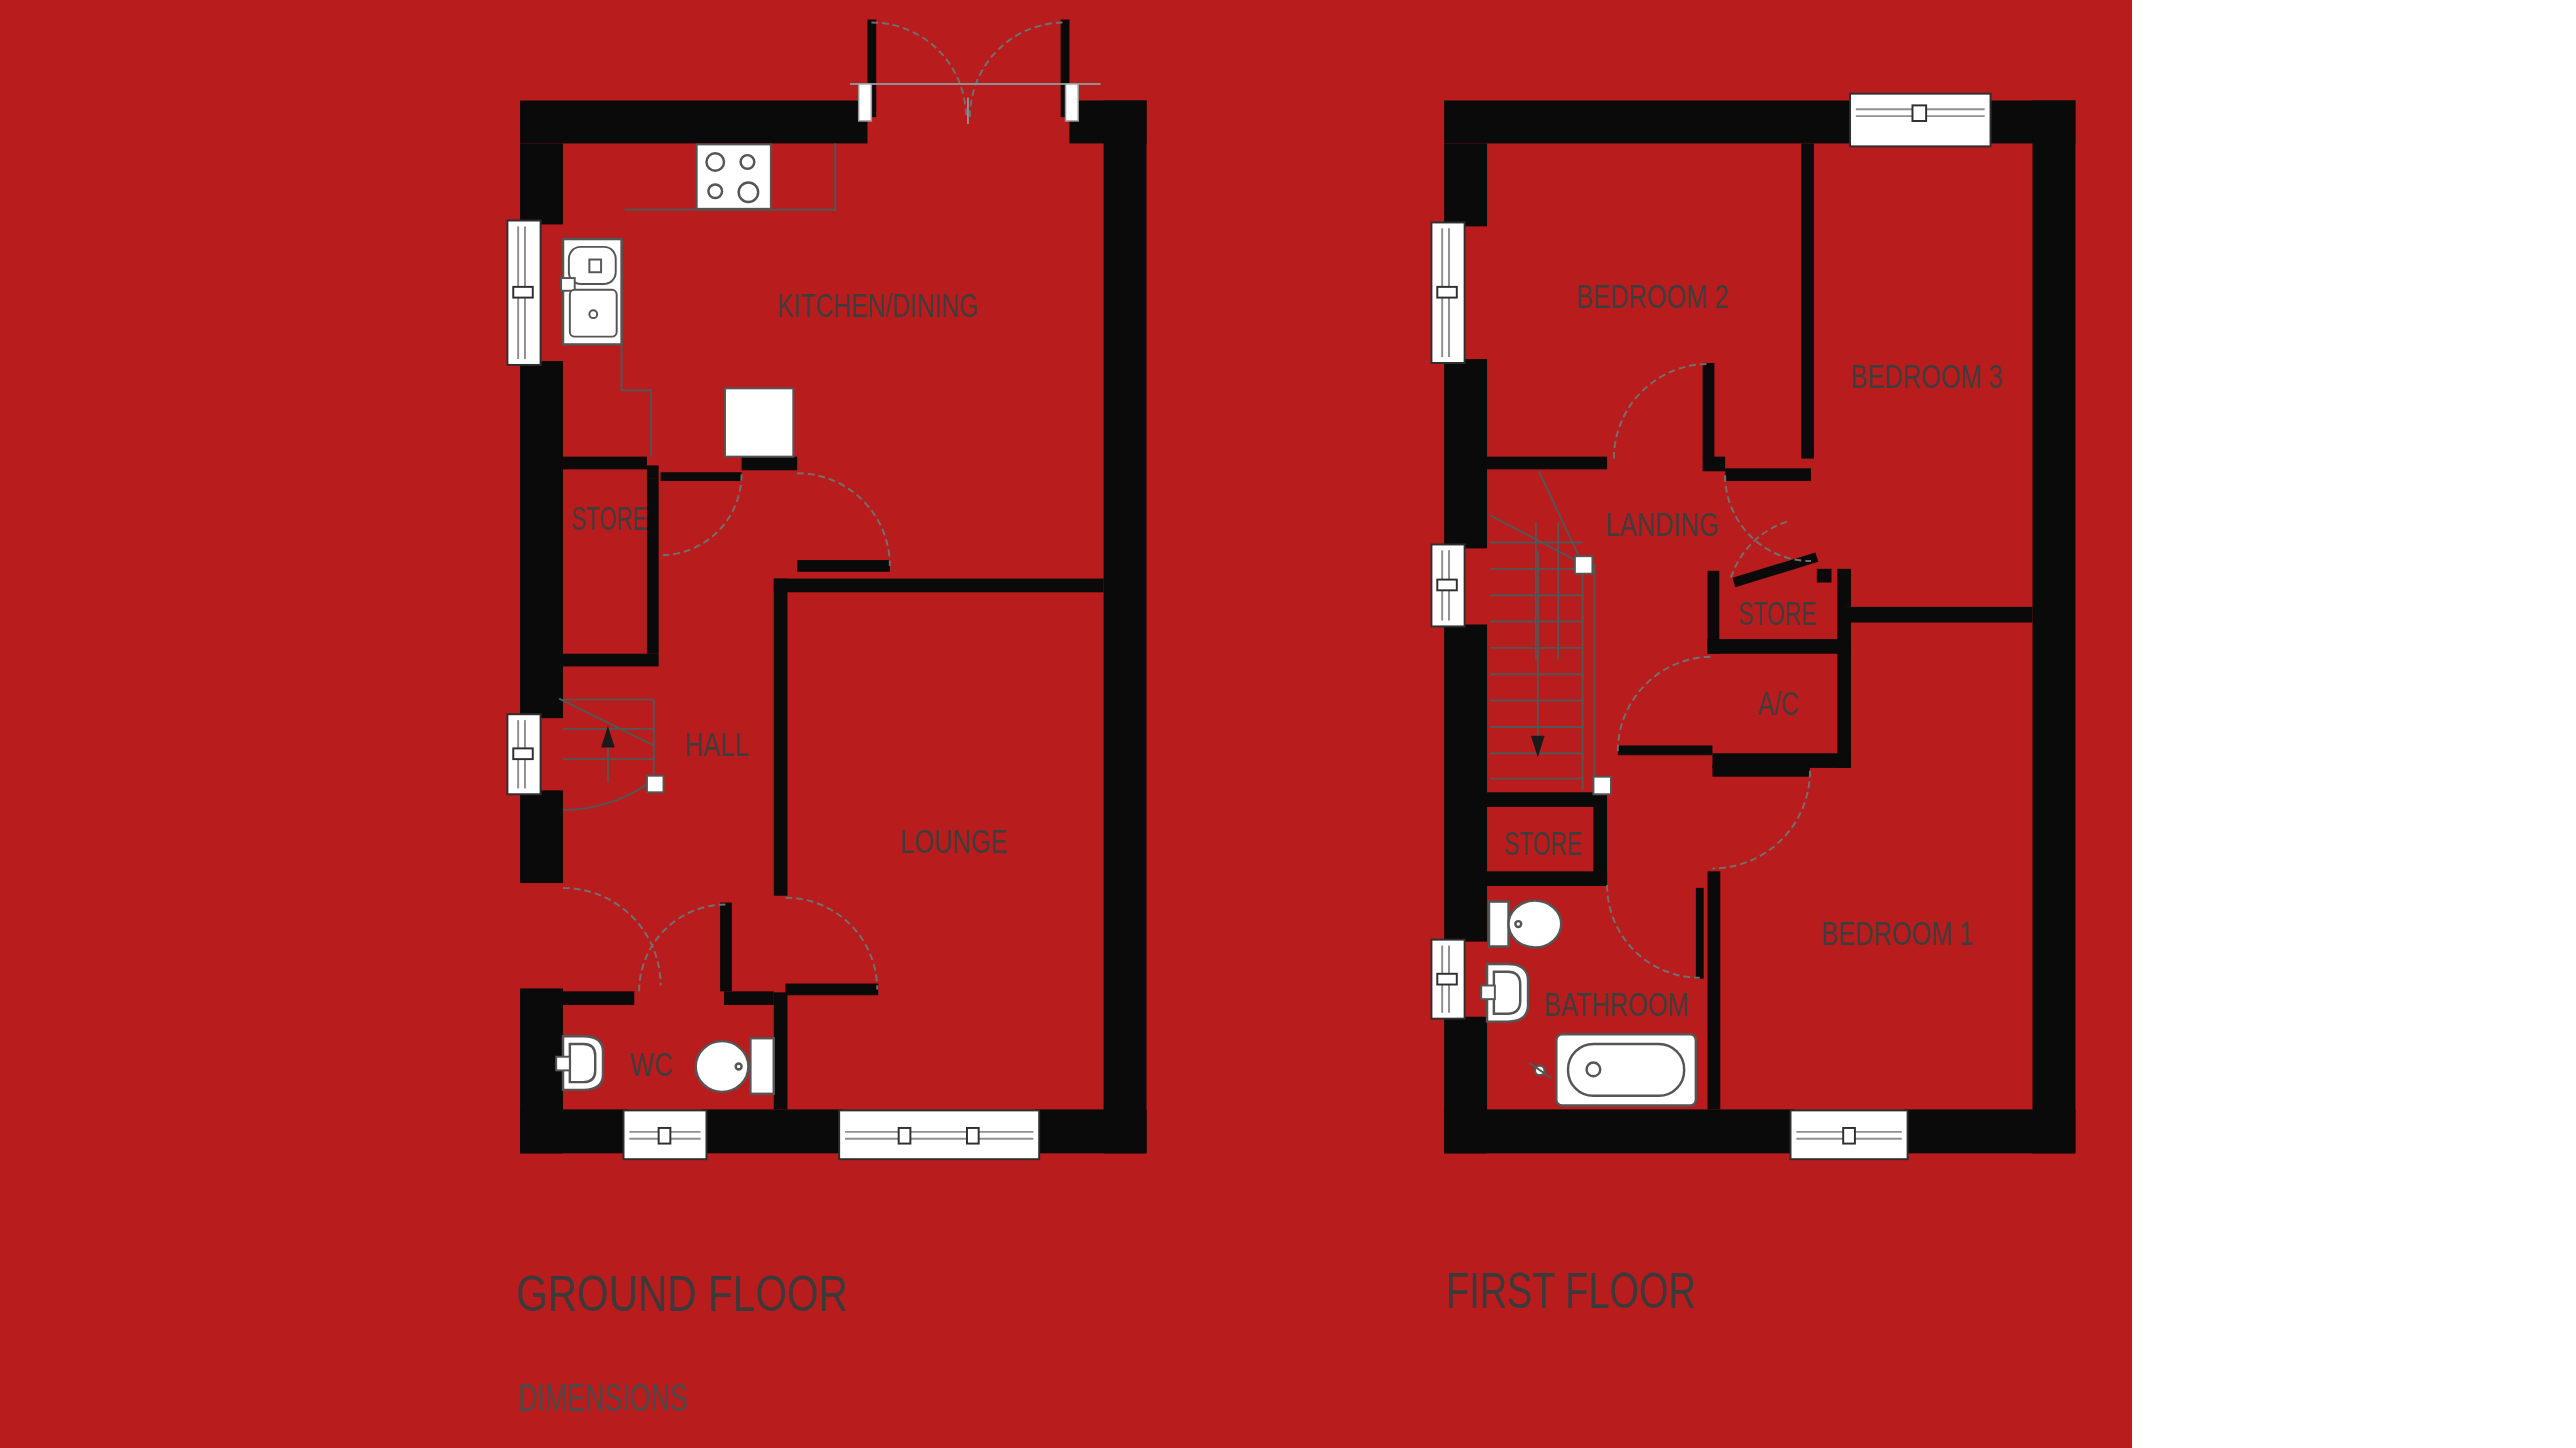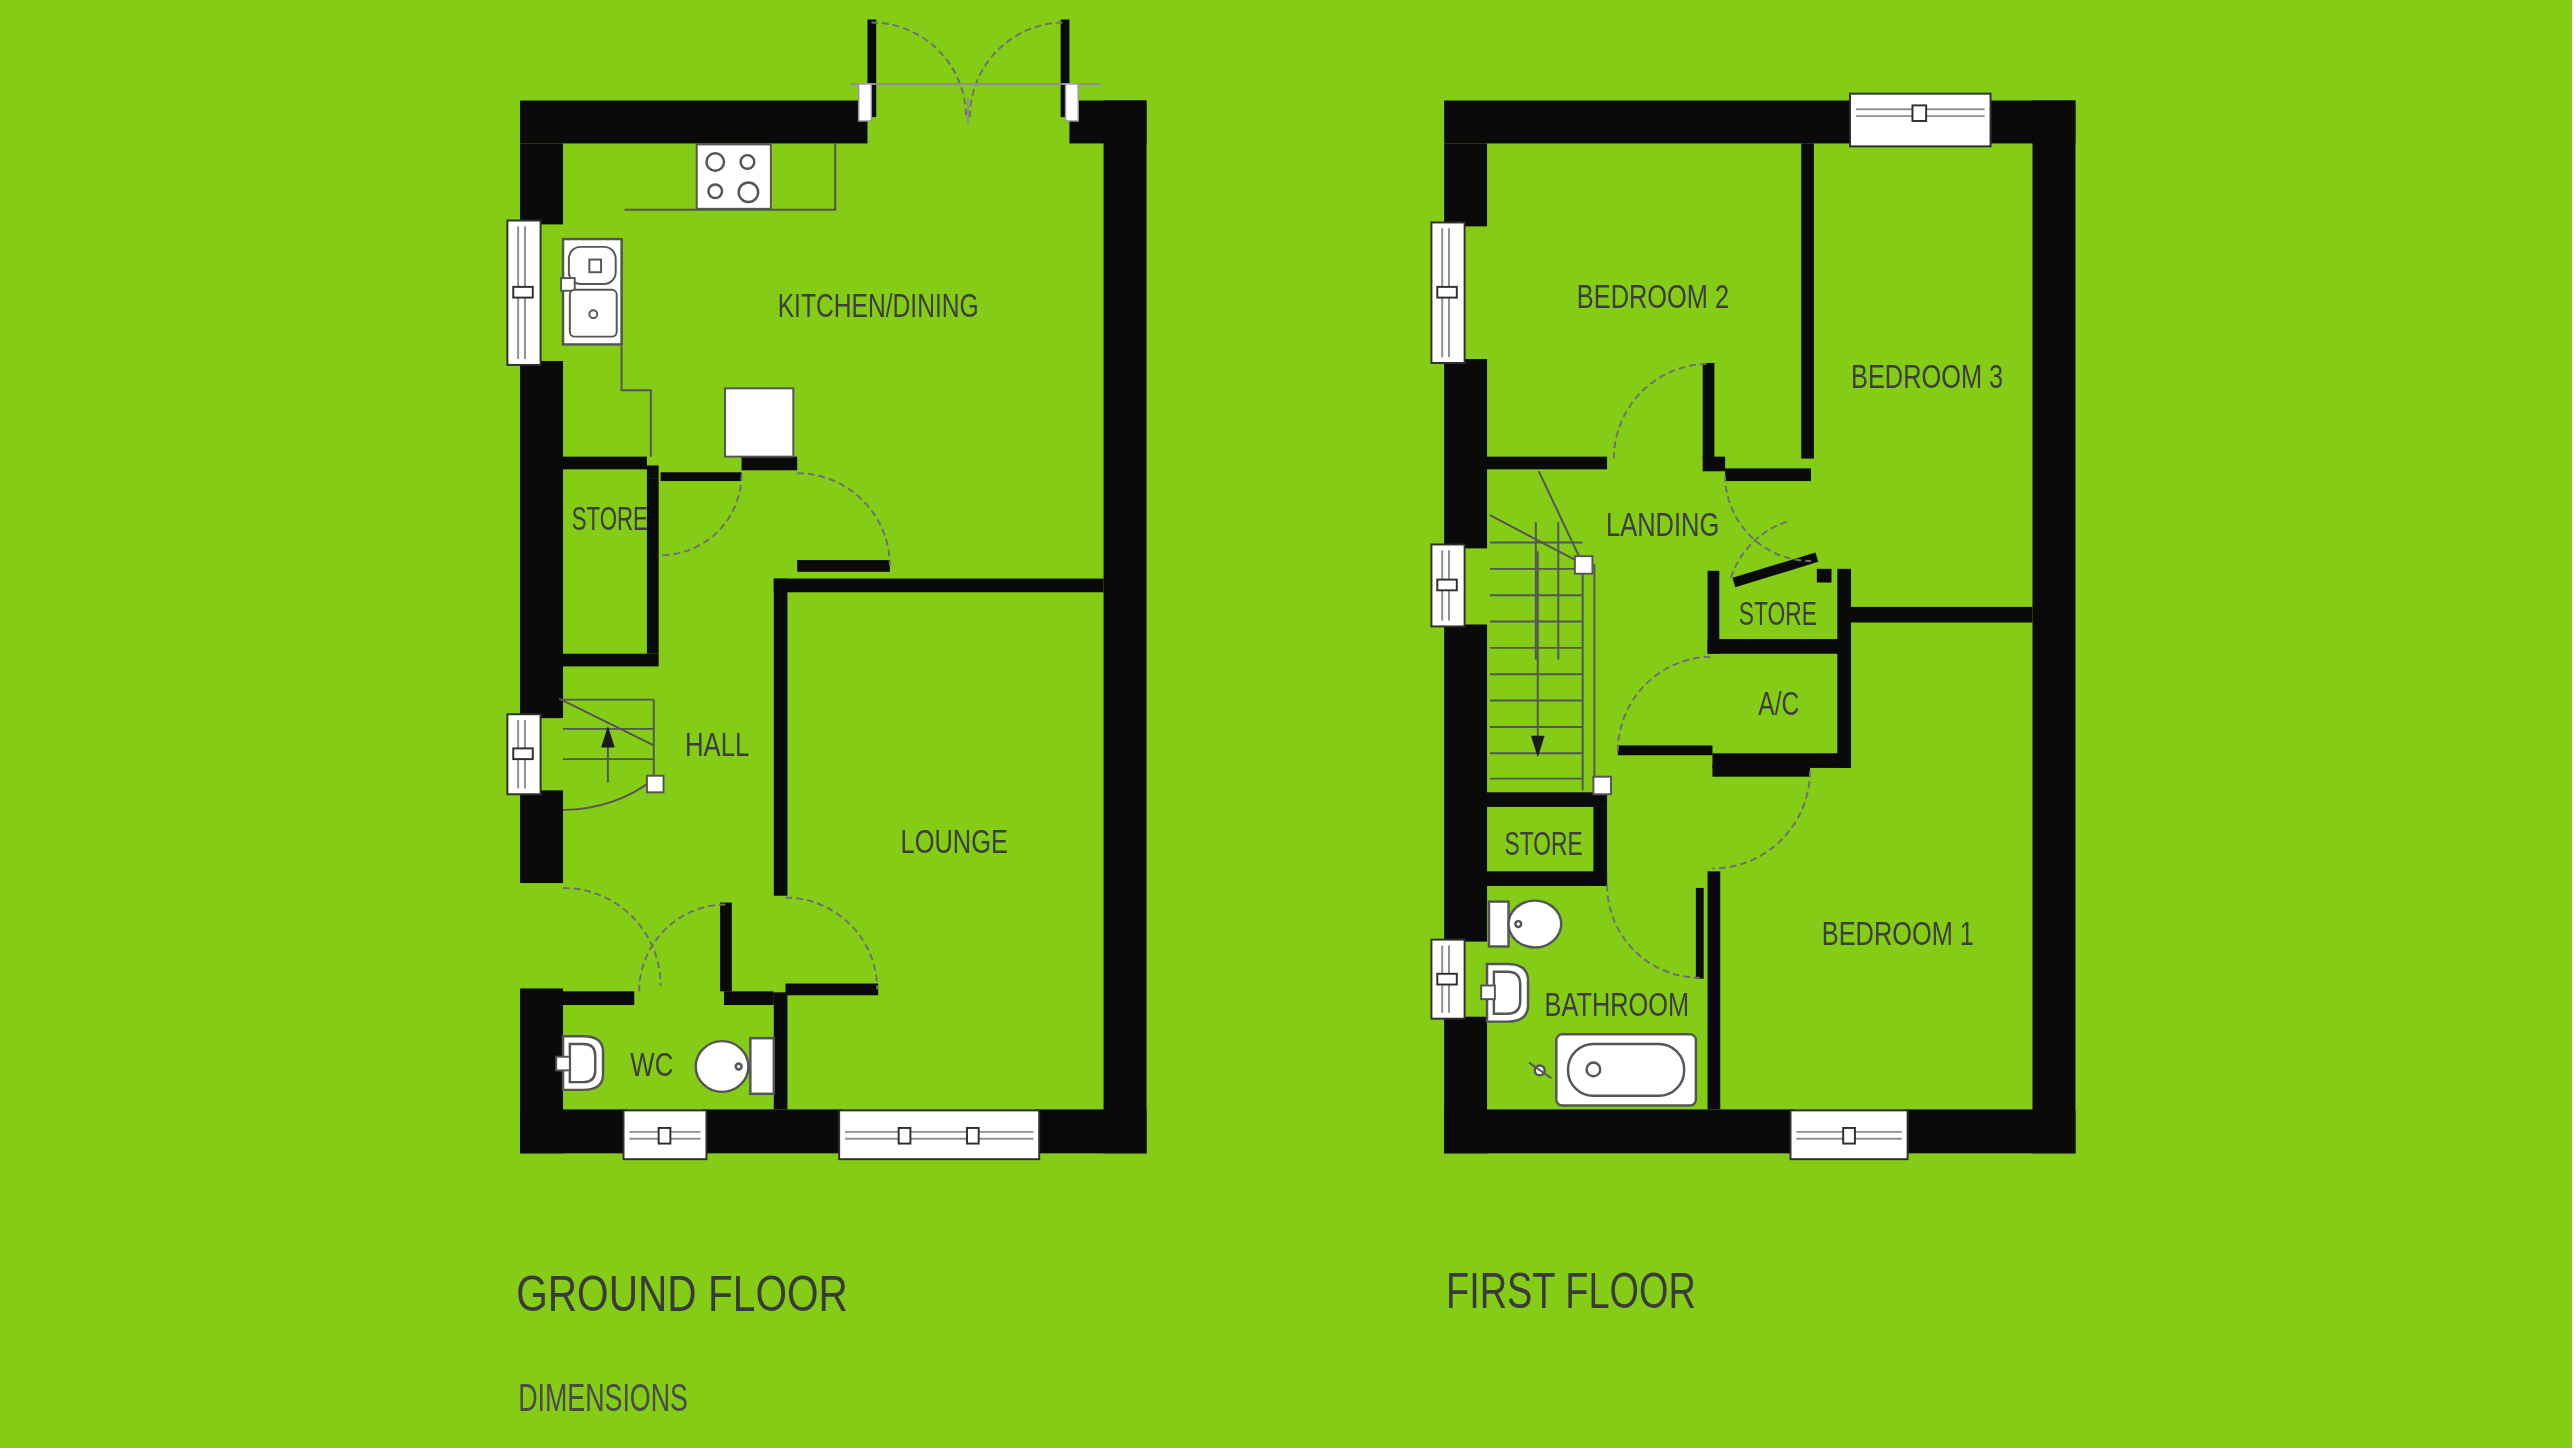--- a/index.html
+++ b/index.html
@@ -1,16 +1,16 @@
 <!DOCTYPE html>
 <html><head>
 <meta charset="utf-8">
 <style>
   html,body{margin:0;padding:0;background:#ffffff;}
-  #stage{position:relative;width:2572px;height:1448px;background:#84cc16;overflow:hidden;}
+  #stage{position:relative;width:2132px;height:1448px;background:#b91c1c;overflow:hidden;}
   svg{position:absolute;left:0;top:0;}
   text{font-family:"Liberation Sans","DejaVu Sans",sans-serif;}
   .room-label{font-size:34px;}
   .title{font-size:52px;}
   .caption{font-size:40px;}
   .walls rect{stroke:none;}
   .thin{fill:none;stroke-width:2px;}
   .arc{fill:none;stroke-width:2px;stroke-dasharray:7 4;}
   .winframe rect{stroke-width:2px;}
   .glass{stroke-width:2px;fill:none;}

